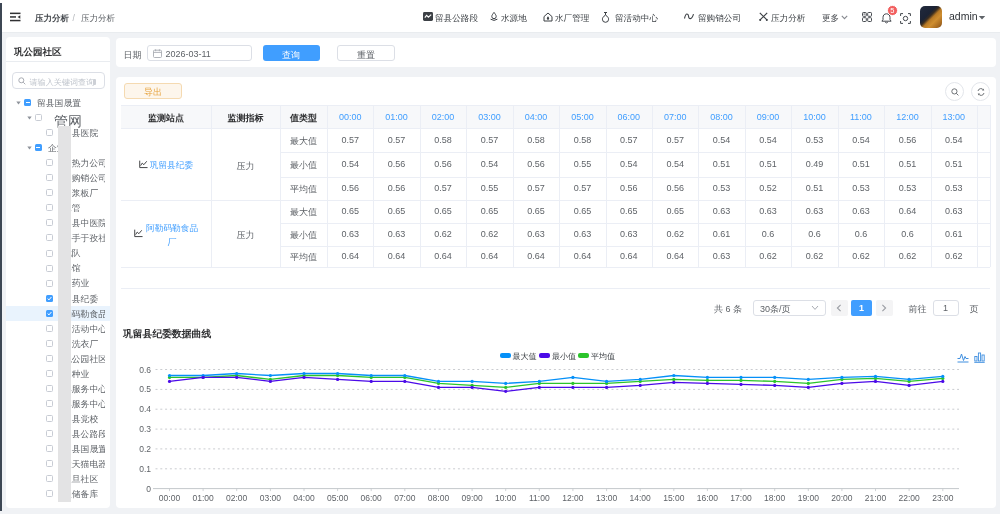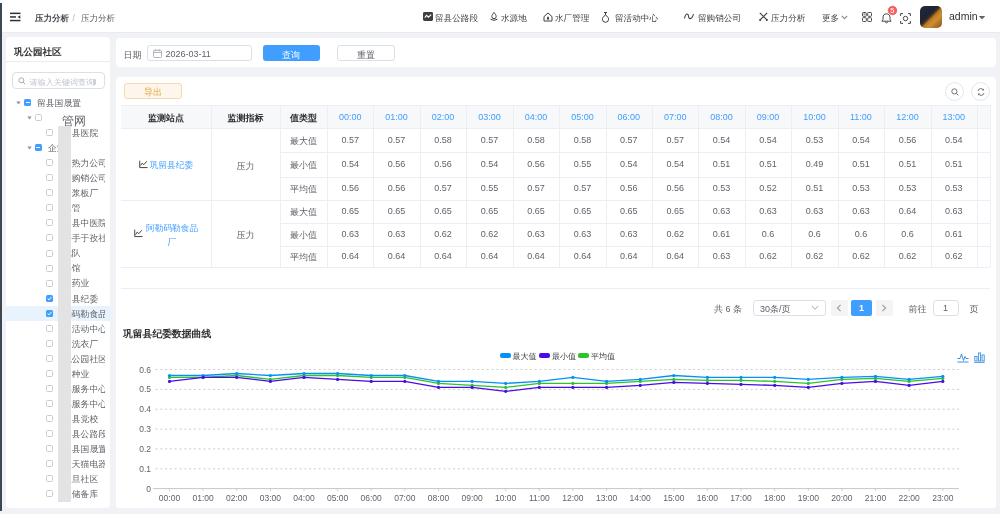--- a/index.html
+++ b/index.html
@@ -91,21 +91,21 @@
 <svg style="left:10px;top:7.0px;" width="5" height="4" viewBox="0 0 5 4">
       <path d="M0.3 0.4 L4.7 0.4 L2.5 3.6 Z" fill="#8f949c"></path>
     </svg>
 <div class="abs" style="left:18px;top:5.0px;width:7px;height:7px;border-radius:1.5px;background:#409eff;"></div>
     <div class="abs" style="left:19.5px;top:7.8px;width:4px;height:1.4px;background:#fff;"></div>
 <div class="txt" style="left:31.0px;top:3.8px;font-size:8.8px;color:#5f6368;max-width:68px;overflow:hidden;">留县国晟置</div>
 <svg style="left:20.5px;top:22.05px;" width="5" height="4" viewBox="0 0 5 4">
       <path d="M0.3 0.4 L4.7 0.4 L2.5 3.6 Z" fill="#8f949c"></path>
     </svg>
 <div class="abs" style="left:28.5px;top:20.05px;width:7px;height:7px;border:1px solid #c8ccd4;border-radius:1.5px;background:#fff;"></div>
-<div class="txt" style="left:56px;top:18.9px;font-size:12px;color:#5f6368;max-width:57px;overflow:hidden;">管网</div>
+<div class="txt" style="left:48px;top:18.9px;font-size:14px;color:#5f6368;max-width:57px;overflow:hidden;">管网</div>
 <div class="abs" style="left:40px;top:35.1px;width:7px;height:7px;border:1px solid #c8ccd4;border-radius:1.5px;background:#fff;"></div>
 <div class="txt" style="left:57.0px;top:33.9px;font-size:8.8px;color:#5f6368;max-width:42px;overflow:hidden;">留县医院</div>
 <svg style="left:20.5px;top:52.150000000000006px;" width="5" height="4" viewBox="0 0 5 4">
       <path d="M0.3 0.4 L4.7 0.4 L2.5 3.6 Z" fill="#8f949c"></path>
     </svg>
 <div class="abs" style="left:28.5px;top:50.150000000000006px;width:7px;height:7px;border-radius:1.5px;background:#409eff;"></div>
     <div class="abs" style="left:30.0px;top:52.95px;width:4px;height:1.4px;background:#fff;"></div>
 <div class="txt" style="left:42.0px;top:49.0px;font-size:8.8px;color:#5f6368;max-width:57px;overflow:hidden;">企业</div>
 <div class="abs" style="left:40px;top:65.2px;width:7px;height:7px;border:1px solid #c8ccd4;border-radius:1.5px;background:#fff;"></div>
 <div class="txt" style="left:57.0px;top:64.0px;font-size:8.8px;color:#5f6368;max-width:42px;overflow:hidden;">留热力公司</div>

